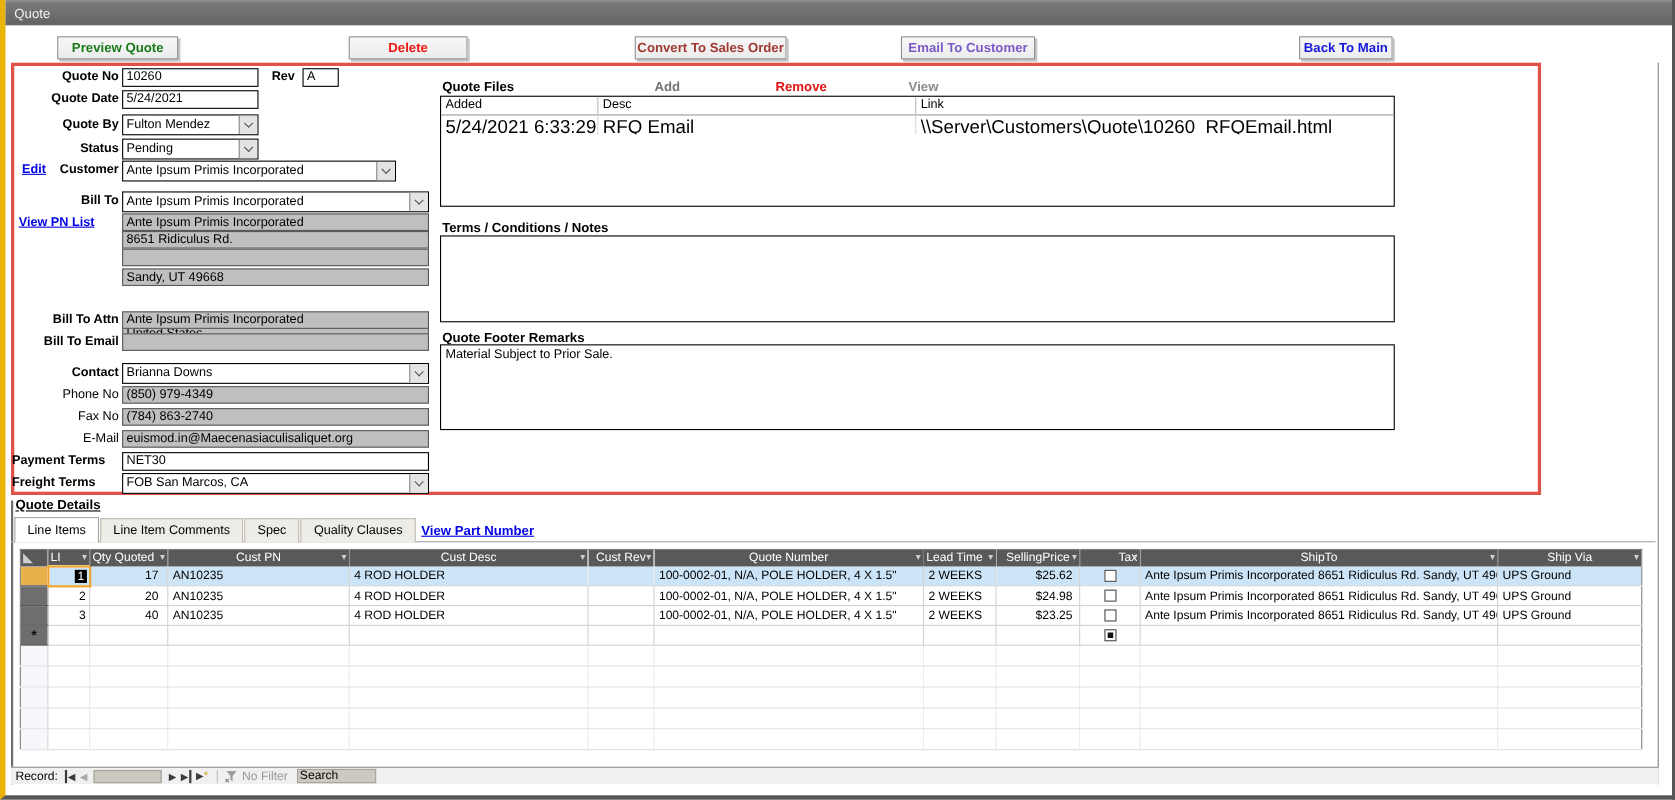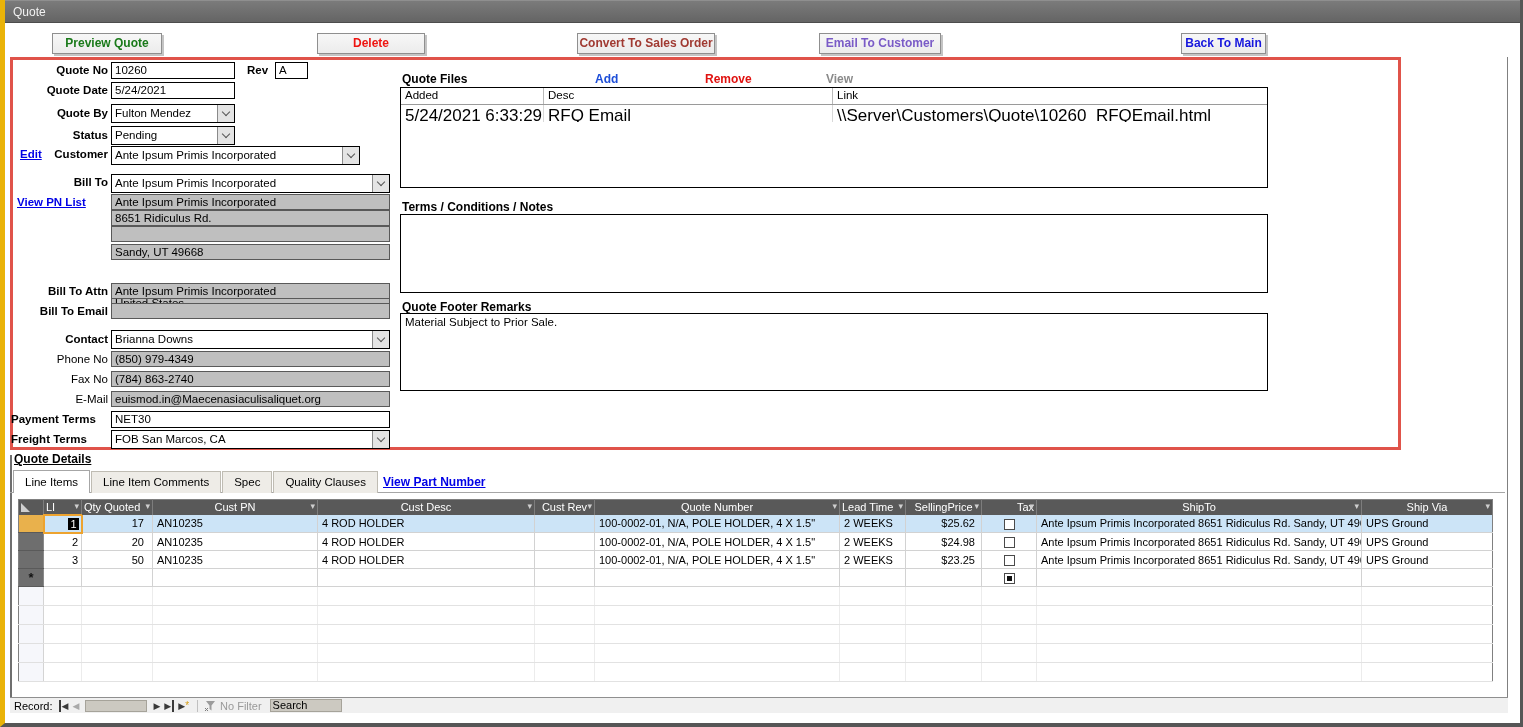--- a/index.html
+++ b/index.html
@@ -152,21 +152,21 @@
 
   <div class="lbl" style="left:6px;top:433px;">Freight Terms</div>
   <div class="combo" style="left:106px;top:430px;width:279px;height:19px;">
     <span>FOB San Marcos, CA</span>
     <span class="dd">
         <span class="chev"></span>
       </span>
   </div>
 
   <div class="lbl" style="left:397px;top:72px;font-size:12px;">Quote Files</div>
-  <div class="lbl" style="left:590px;top:72px;font-size:12px;color:#1d4ed8;">Add</div>
+  <div class="lbl" style="left:590px;top:72px;font-size:12px;color:#737373;">Add</div>
   <div class="lbl" style="left:700px;top:72px;font-size:12px;color:#e01210;">Remove</div>
   <div class="lbl" style="left:821px;top:72px;font-size:12px;color:#8a8a8a;">View</div>
 
   <div class="files-tbl">
     <div class="files-hdr">
       <div class="fc" style="width:143px;">Added</div>
       <div class="fc" style="width:289px;">Desc</div>
       <div class="fc" style="flex:1;border-right:none;">Link</div>
     </div>
     <div class="files-row">
@@ -247,21 +247,21 @@
       <td>100-0002-01, N/A, POLE HOLDER, 4 X 1.5"</td>
       <td>2 WEEKS</td>
       <td class="money">$24.98</td>
       <td class="cbc"><span class="cb"></span></td>
       <td>Ante Ipsum Primis Incorporated 8651 Ridiculus Rd.  Sandy, UT  496</td>
       <td style="border-right:none;">UPS Ground</td>
     </tr>
     <tr>
       <td class="rs"></td>
       <td class="num" style="padding-right:3px;">3</td>
-      <td class="num" style="padding-right:8px;">50</td>
+      <td class="num" style="padding-right:8px;">40</td>
       <td>AN10235</td>
       <td>4 ROD HOLDER</td>
       <td></td>
       <td>100-0002-01, N/A, POLE HOLDER, 4 X 1.5"</td>
       <td>2 WEEKS</td>
       <td class="money">$23.25</td>
       <td class="cbc"><span class="cb"></span></td>
       <td>Ante Ipsum Primis Incorporated 8651 Ridiculus Rd.  Sandy, UT  496</td>
       <td style="border-right:none;">UPS Ground</td>
     </tr>

